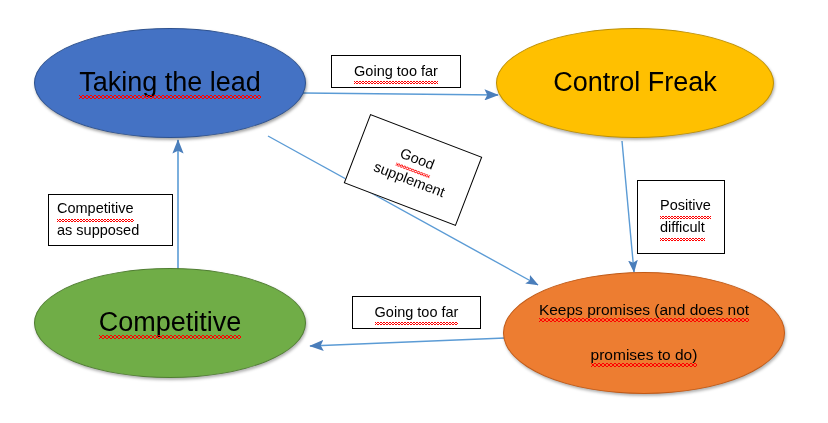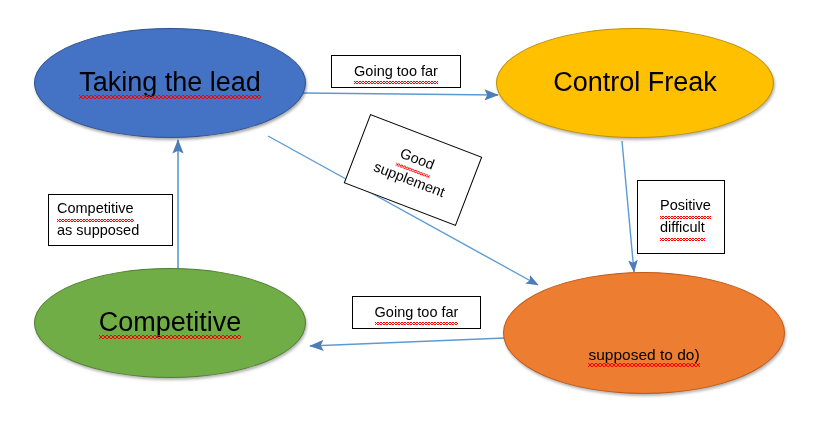--- a/index.html
+++ b/index.html
@@ -181,21 +181,21 @@
 
   <div class="node" id="node-control-freak">
     <span class="node-label">Control Freak</span>
   </div>
 
   <div class="node" id="node-competitive">
     <span class="node-label"><span class="sq">Competitive</span></span>
   </div>
 
   <div class="node" id="node-keeps-promises">
-    <span class="node-label"><br><br><span class="sq">supposed to do)</span></span>
+    <span class="node-label"><span class="sq">Keeps promises (and does not</span><br><br><span class="sq">promises to do)</span></span>
   </div>
 
   <div class="label-box" id="label-going-too-far-top">
     <span class="lb-text"><span class="sq">Going too far</span></span>
   </div>
 
   <div class="label-box" id="label-good-supplement">
     <span class="lb-text"><span class="sq">Good</span><br><span>supplement</span></span>
   </div>
 

